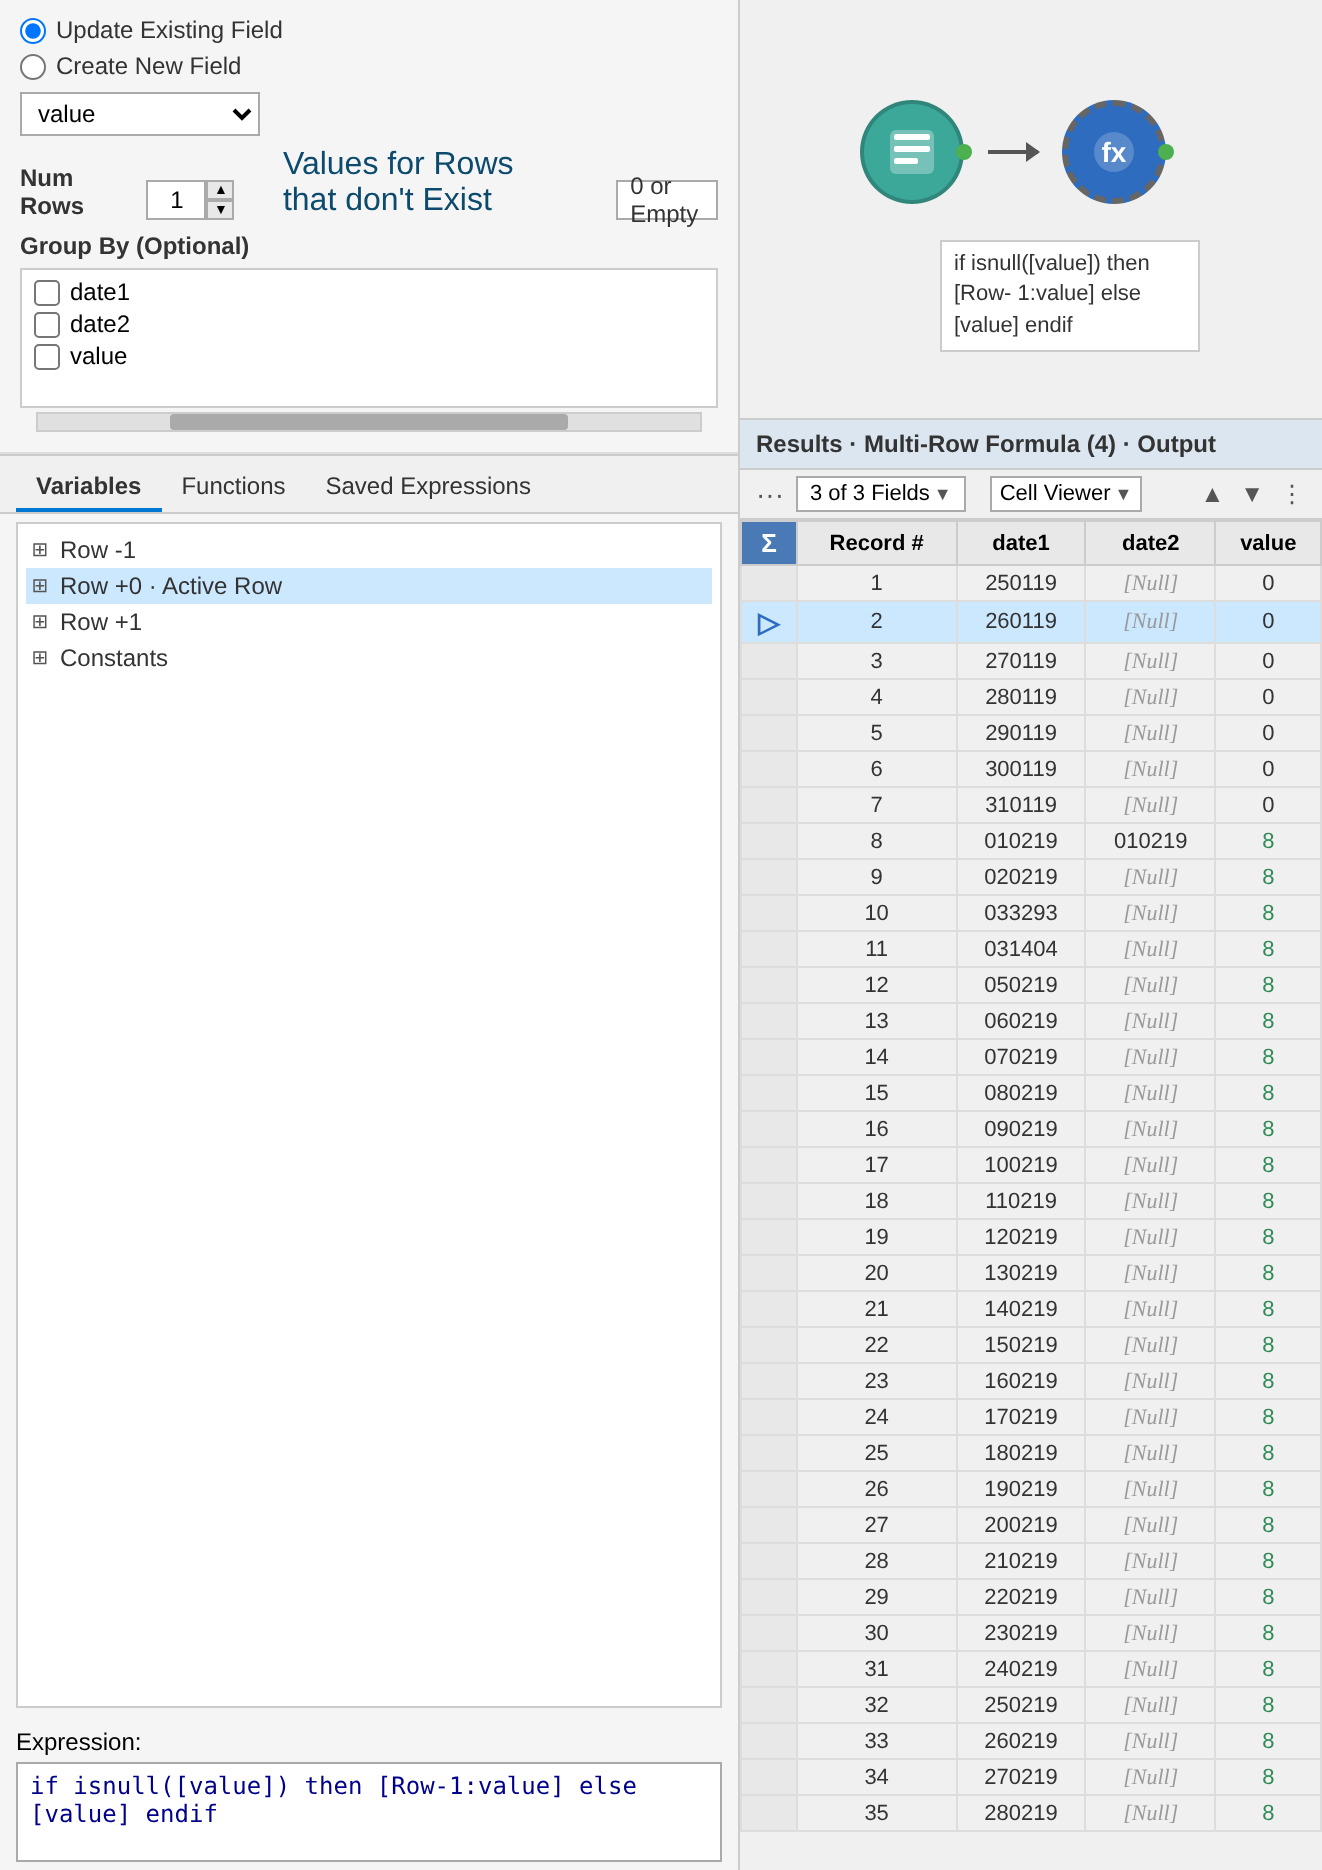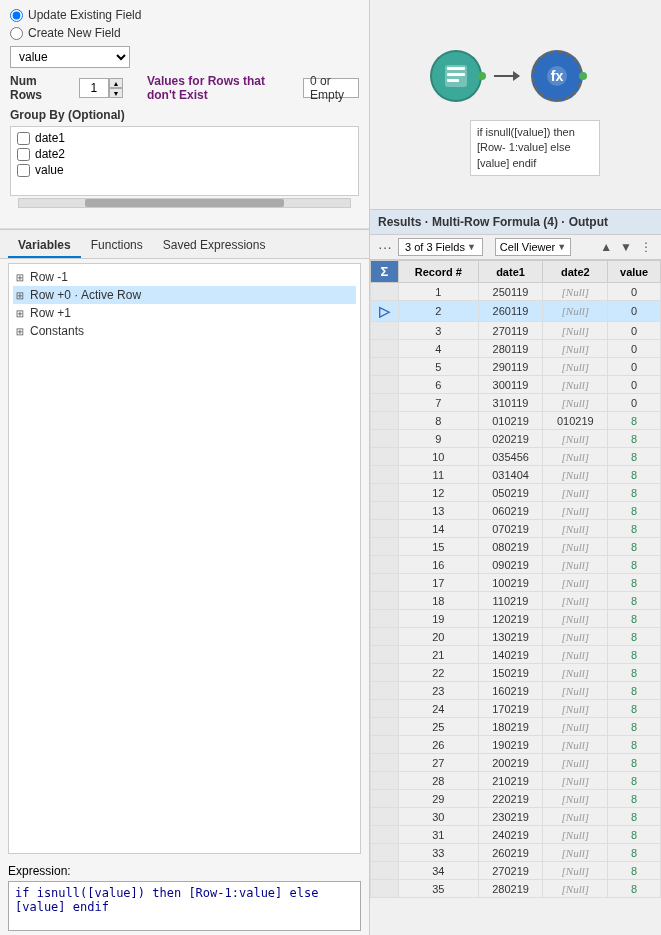--- a/index.html
+++ b/index.html
@@ -11,21 +11,21 @@
       height: 935px;
       background: #f5f5f5;
       border-right: 1px solid #ccc;
       display: flex;
       flex-direction: column;
       overflow: hidden;
     }
 
     .top-section {
       background: #f5f5f5;
-      padding: 8px 10px 18px 10px;
+      padding: 8px 10px 8px 10px;
       border-bottom: 1px solid #ddd;
     }
 
     .radio-row {
       display: flex;
       align-items: center;
       margin-bottom: 4px;
     }
     .radio-row input[type="radio"] {
       margin-right: 5px;
@@ -41,26 +41,26 @@
     .dropdown-row select {
       width: 120px;
       font-size: 12px;
       padding: 2px 4px;
       border: 1px solid #aaa;
       background: white;
     }
 
     .num-rows-section {
       display: flex;
-      align-items: center;
+      align-items: flex-end;
       gap: 24px;
       margin: 4px 0;
     }
     .num-rows-label { font-size: 12px; color: #333; font-weight: bold; }
-    .values-label { font-size: 12px; color: #701a75; font-weight: bold; }
+    .values-label { font-size: 16px; color: #0c4a6e; font-weight: normal; }
 
     .num-rows-input-wrap {
       display: flex;
       align-items: center;
     }
     .num-rows-input {
       width: 30px;
       height: 20px;
       border: 1px solid #aaa;
       text-align: center;
@@ -620,21 +620,21 @@
           <tr>
             <td></td>
             <td>9</td>
             <td>020219</td>
             <td><span class="null-val">[Null]</span></td>
             <td style="color: rgb(46, 139, 87);">8</td>
           </tr>
           <tr>
             <td></td>
             <td>10</td>
-            <td>035456</td>
+            <td>033293</td>
             <td><span class="null-val">[Null]</span></td>
             <td style="color: rgb(46, 139, 87);">8</td>
           </tr>
           <tr>
             <td></td>
             <td>11</td>
             <td>031404</td>
             <td><span class="null-val">[Null]</span></td>
             <td style="color: rgb(46, 139, 87);">8</td>
           </tr>
@@ -768,20 +768,27 @@
             <td></td>
             <td>30</td>
             <td>230219</td>
             <td><span class="null-val">[Null]</span></td>
             <td style="color: rgb(46, 139, 87);">8</td>
           </tr>
           <tr>
             <td></td>
             <td>31</td>
             <td>240219</td>
+            <td><span class="null-val">[Null]</span></td>
+            <td style="color: rgb(46, 139, 87);">8</td>
+          </tr>
+          <tr>
+            <td></td>
+            <td>32</td>
+            <td>250219</td>
             <td><span class="null-val">[Null]</span></td>
             <td style="color: rgb(46, 139, 87);">8</td>
           </tr>
           <tr>
             <td></td>
             <td>33</td>
             <td>260219</td>
             <td><span class="null-val">[Null]</span></td>
             <td style="color: rgb(46, 139, 87);">8</td>
           </tr>

